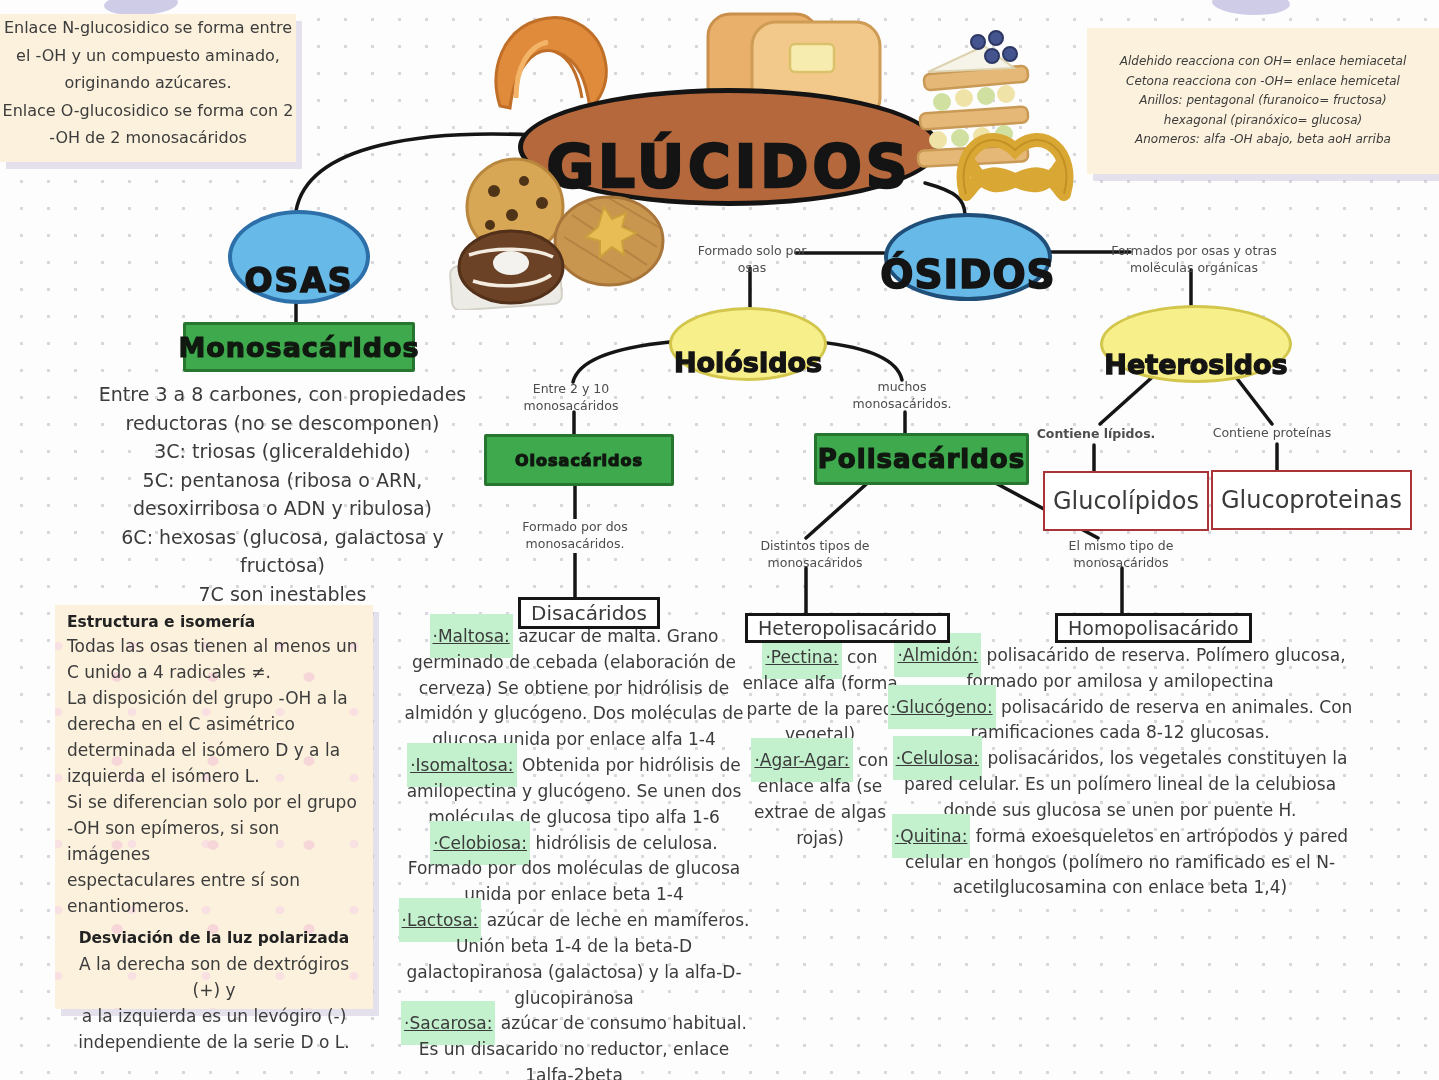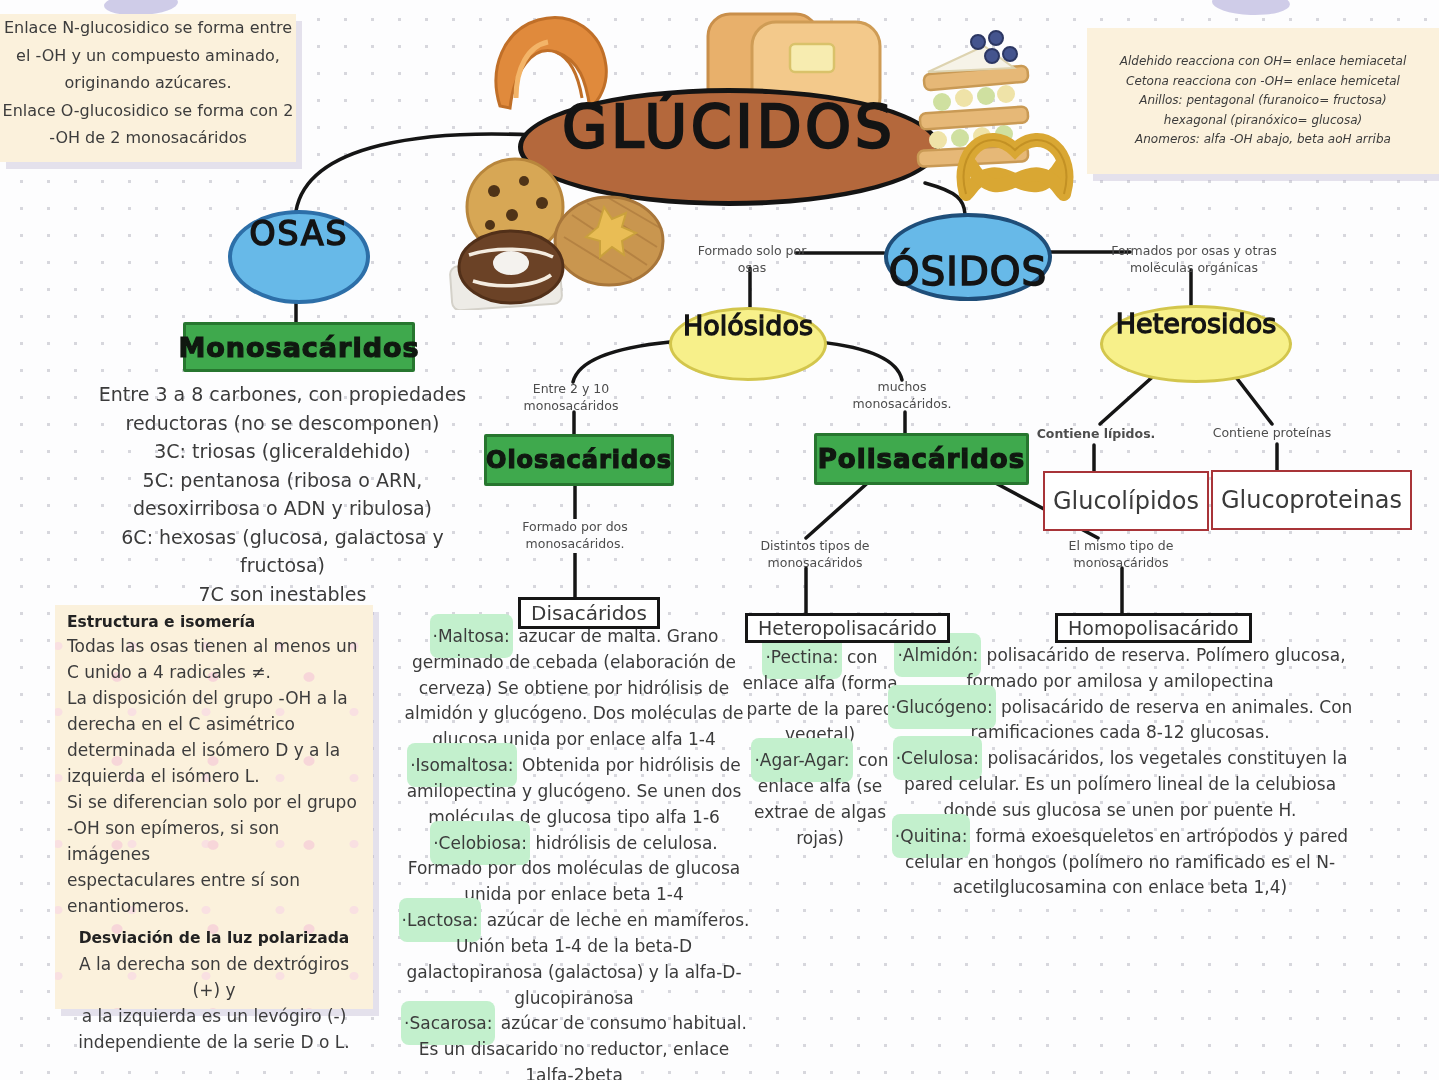--- a/index.html
+++ b/index.html
@@ -6,32 +6,32 @@
   body{font-family:"DejaVu Sans",sans-serif;background:#f4f3f6;}
   .canvas{position:relative;width:1439px;height:1080px;overflow:hidden;background:#fdfdfe;
     background-image:radial-gradient(#d7d7dd 1.5px,transparent 1.9px);
     background-size:27px 27px;background-position:8px 6px;}
   .abs{position:absolute;}
   
   .note{background:#fbf1dc;color:#3c3c3c;box-shadow:6px 7px 0 rgba(186,180,208,.38);}
   .note .body{white-space:pre-line;}
   .tape{background:#c7c3e4;opacity:.85;border-radius:50%;}
   
-  .ellipse{border-radius:50%;display:flex;align-items:flex-start;justify-content:center;color:#141414;font-weight:normal;}
+  .ellipse{border-radius:50%;display:flex;align-items:flex-end;justify-content:center;color:#141414;font-weight:bold;}
   .el-title{letter-spacing:2px;}
   
   .greenbox{background:#3fa94d;border:3px solid #27762f;display:flex;align-items:center;justify-content:center;
     color:#101810;font-weight:bold;letter-spacing:1px;border-radius:2px;}
   .whitebox{background:#ffffff;border:3px solid #161616;color:#3a3a3a;padding:1px 10px;font-size:20px;}
   .redbox{background:#ffffff;border:2.5px solid #a83438;color:#3a3a3a;padding:14px 8px;font-size:24px;}
   
   .desc{color:#3b3b3b;font-size:19px;line-height:1.5;text-align:center;white-space:pre-line;}
   .edge-label{color:#4d4d4d;font-size:12.5px;line-height:1.35;text-align:center;white-space:pre-line;transform:translateX(-50%);}
   .entry{margin:0;color:#3b3b3b;font-size:17px;line-height:1.52;text-align:center;}
-  .hl{background:#c3f0cd;border-radius:8px;padding:12px 3px;}
+  .hl{background:#c3f0cd;border-radius:0;padding:12px 3px;text-decoration:underline;}
   .coltext p{margin:0;}
   svg.lines{position:absolute;left:0;top:0;z-index:4;pointer-events:none;}
   .food{z-index:6;}
   .food.back{z-index:2;}
   .nodelayer{z-index:5;}
   .toplayer{z-index:7;}
   .bold-title{font-weight:bold;color:#222;}
 </style>
 </head>
 <body>
@@ -176,21 +176,21 @@
     <span style="font-size:27px;-webkit-text-stroke:1.3px #141414;">Holósidos</span>
   </div>
   <div class="abs ellipse nodelayer" style="left:1100px;top:305px;width:186px;height:72px;background:#f7f08a;border:3.5px solid #d3c64c;">
     <span style="font-size:27px;-webkit-text-stroke:1.3px #141414;">Heterosidos</span>
   </div>
 
   <div class="abs greenbox nodelayer" style="left:183px;top:322px;width:226px;height:44px;">
     <span style="font-size:27px;-webkit-text-stroke:1.2px #101810;">Monosacáridos</span>
   </div>
   <div class="abs greenbox nodelayer" style="left:484px;top:434px;width:184px;height:46px;">
-    <span style="font-size:24px;-webkit-text-stroke:1.2px #101810;">Olosacáridos</span>
+    <span style="font-size:16px;-webkit-text-stroke:1.2px #101810;">Olosacáridos</span>
   </div>
   <div class="abs greenbox nodelayer" style="left:814px;top:433px;width:209px;height:46px;">
     <span style="font-size:26px;-webkit-text-stroke:1.2px #101810;">Polisacáridos</span>
   </div>
 
   <div class="abs whitebox nodelayer" style="left:518px;top:597px;">
     <span>Disacáridos</span>
   </div>
   <div class="abs whitebox nodelayer" style="left:745px;top:613px;font-size:19px;">
     <span>Heteropolisacárido</span>

